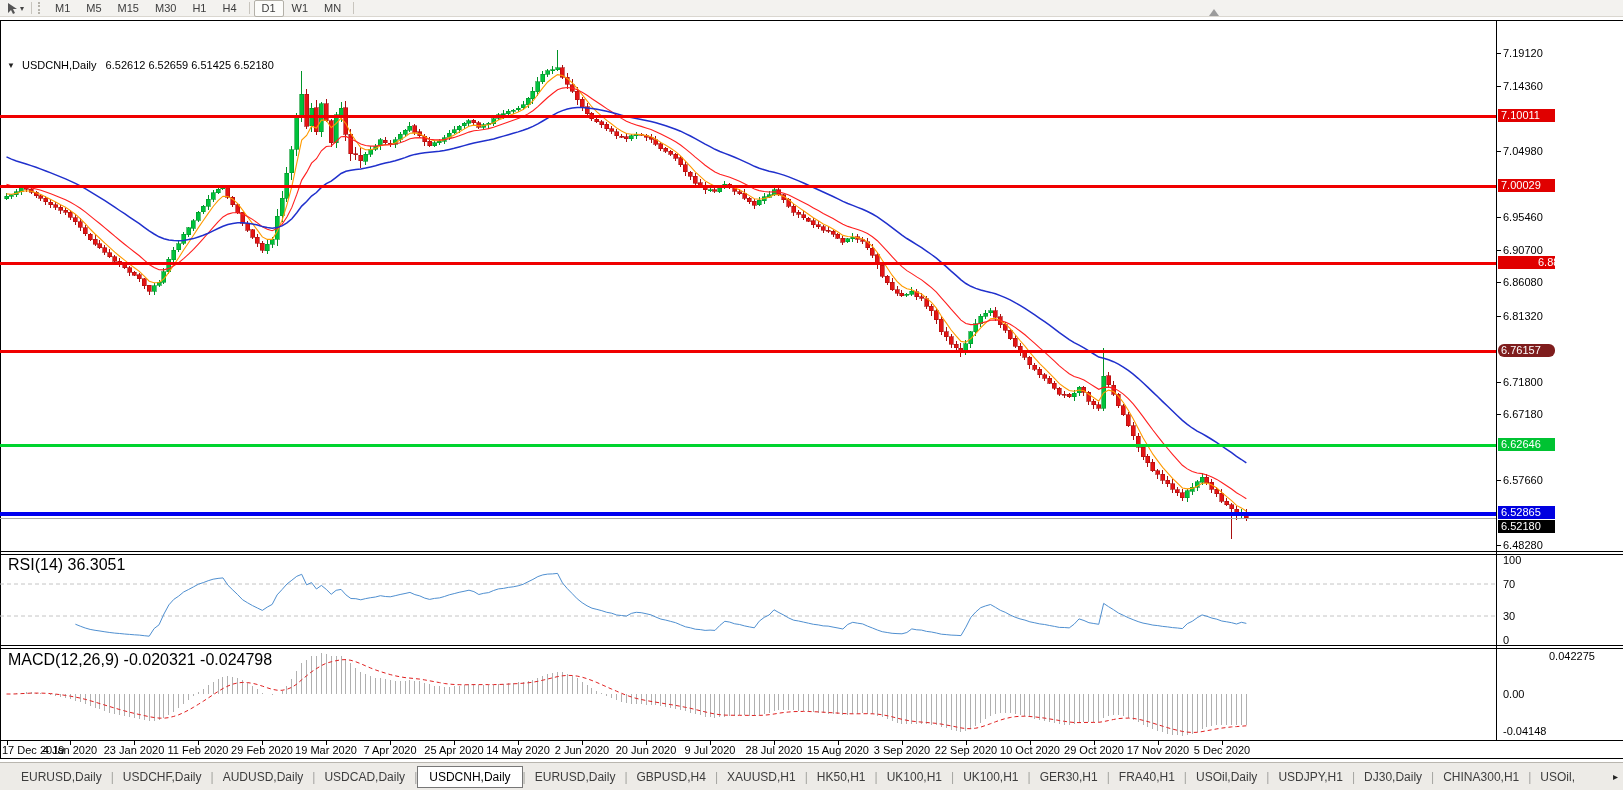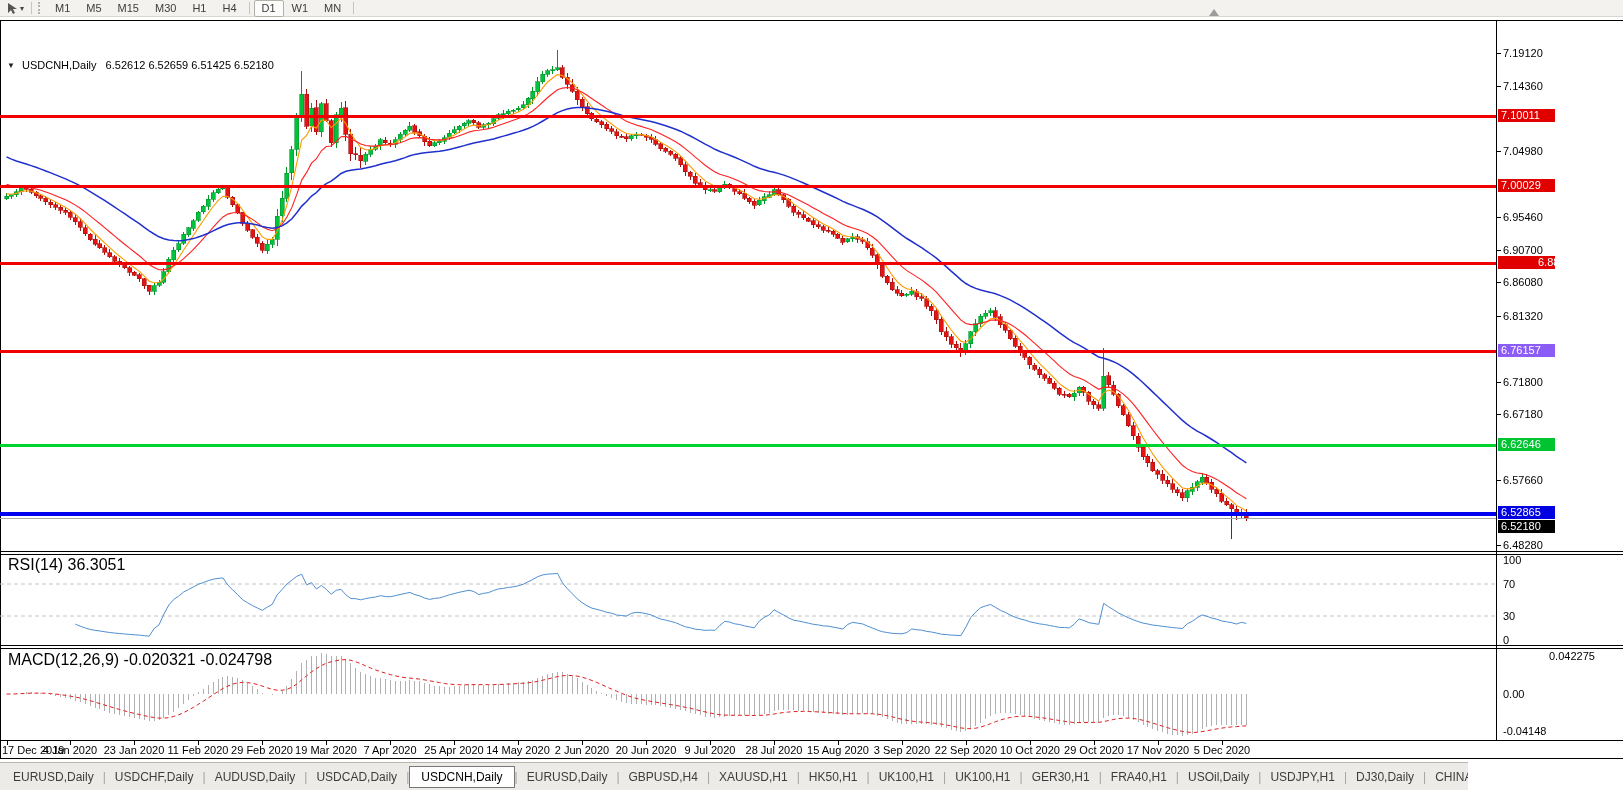--- a/index.html
+++ b/index.html
@@ -20,22 +20,22 @@
   .legend .tri{font-size:8px;vertical-align:1px;margin-right:4px;color:#222;}
   .panel-label{position:absolute;left:8px;font-size:16px;color:#000;white-space:nowrap;}
   .ptick{position:absolute;left:1503px;height:12px;line-height:12px;font-size:11px;color:#000;white-space:nowrap;}
   .plevel{position:absolute;left:1498px;width:57px;height:13px;line-height:13px;font-size:11px;
     color:#fff;padding-left:3px;box-sizing:border-box;white-space:nowrap;}
   .dlab{position:absolute;top:744px;font-size:11px;color:#000;white-space:nowrap;transform:translateX(-50%);}
   .dlab.first{transform:none;}
   .tri-marker{position:absolute;left:1209px;top:9px;width:0;height:0;
     border-left:5px solid transparent;border-right:5px solid transparent;border-bottom:7px solid #9c9c9c;}
   
-  #tabbar{position:absolute;left:0;top:762px;width:1468px;height:28px;background:#edebe7;
-    border-top:1px solid #b9b6af;display:flex;align-items:center;padding-left:4px;box-sizing:border-box;overflow:hidden;}
+  #tabbar{position:absolute;left:0;top:762px;width:1623px;height:28px;background:#edebe7;
+    border-top:1px solid #b9b6af;display:flex;align-items:center;padding-left:12px;box-sizing:border-box;overflow:hidden;}
   .tab{font-size:12px;color:#3d3d3d;padding:2px 9px;white-space:nowrap;cursor:default;}
   .tab.active{background:#fff;border:1px solid #777;color:#000;padding:3px 11px;}
   .tabdiv{color:#a3a39f;font-size:12px;}
   #tab-scroll{margin-left:auto;padding:0 5px;font-size:10px;color:#222;}
 </style>
 </head>
 <body>
 
 <div id="toolbar">
   <div class="tool-icon">
@@ -915,21 +915,21 @@
     <div class="ptick" style="top: 244px; text-align: right;">6.90700</div>
     <div class="ptick" style="top: 276px;">6.86080</div>
     <div class="ptick" style="top: 310px;">6.81320</div>
     <div class="ptick" style="top: 376px;">6.71800</div>
     <div class="ptick" style="top: 408px;">6.67180</div>
     <div class="ptick" style="top: 474px;">6.57660</div>
     <div class="ptick" style="top: 539px;">6.48280</div>
     <div class="plevel" style="top: 109px; background: rgb(224, 0, 0);">7.10011</div>
     <div class="plevel" style="top: 179px; background: rgb(224, 0, 0);">7.00029</div>
     <div class="plevel" style="top: 256px; background: rgb(224, 0, 0); padding-left: 40px;">6.88897</div>
-    <div class="plevel" style="top: 344px; background: #8b5cf6;">6.76157</div>
+    <div class="plevel" style="top: 344px; background: #7f1d1d; border-radius: 6px;">6.76157</div>
     <div class="plevel" style="top: 438px; background: rgb(0, 195, 50);">6.62646</div>
     <div class="plevel" style="top: 506px; background: rgb(0, 0, 224);">6.52865</div>
     <div class="plevel" style="top: 520px; background: rgb(0, 0, 0);">6.52180</div>
     <div class="ptick" style="top: 554px;">100</div>
     <div class="ptick" style="top: 578px;">70</div>
     <div class="ptick" style="top: 610px;">30</div>
     <div class="ptick" style="top: 634px;">0</div>
     <div class="ptick" style="top: 650px; margin-left: 46px;">0.042275</div>
     <div class="ptick" style="top: 688px;">0.00</div>
     <div class="ptick" style="top: 725px;">-0.04148</div>

